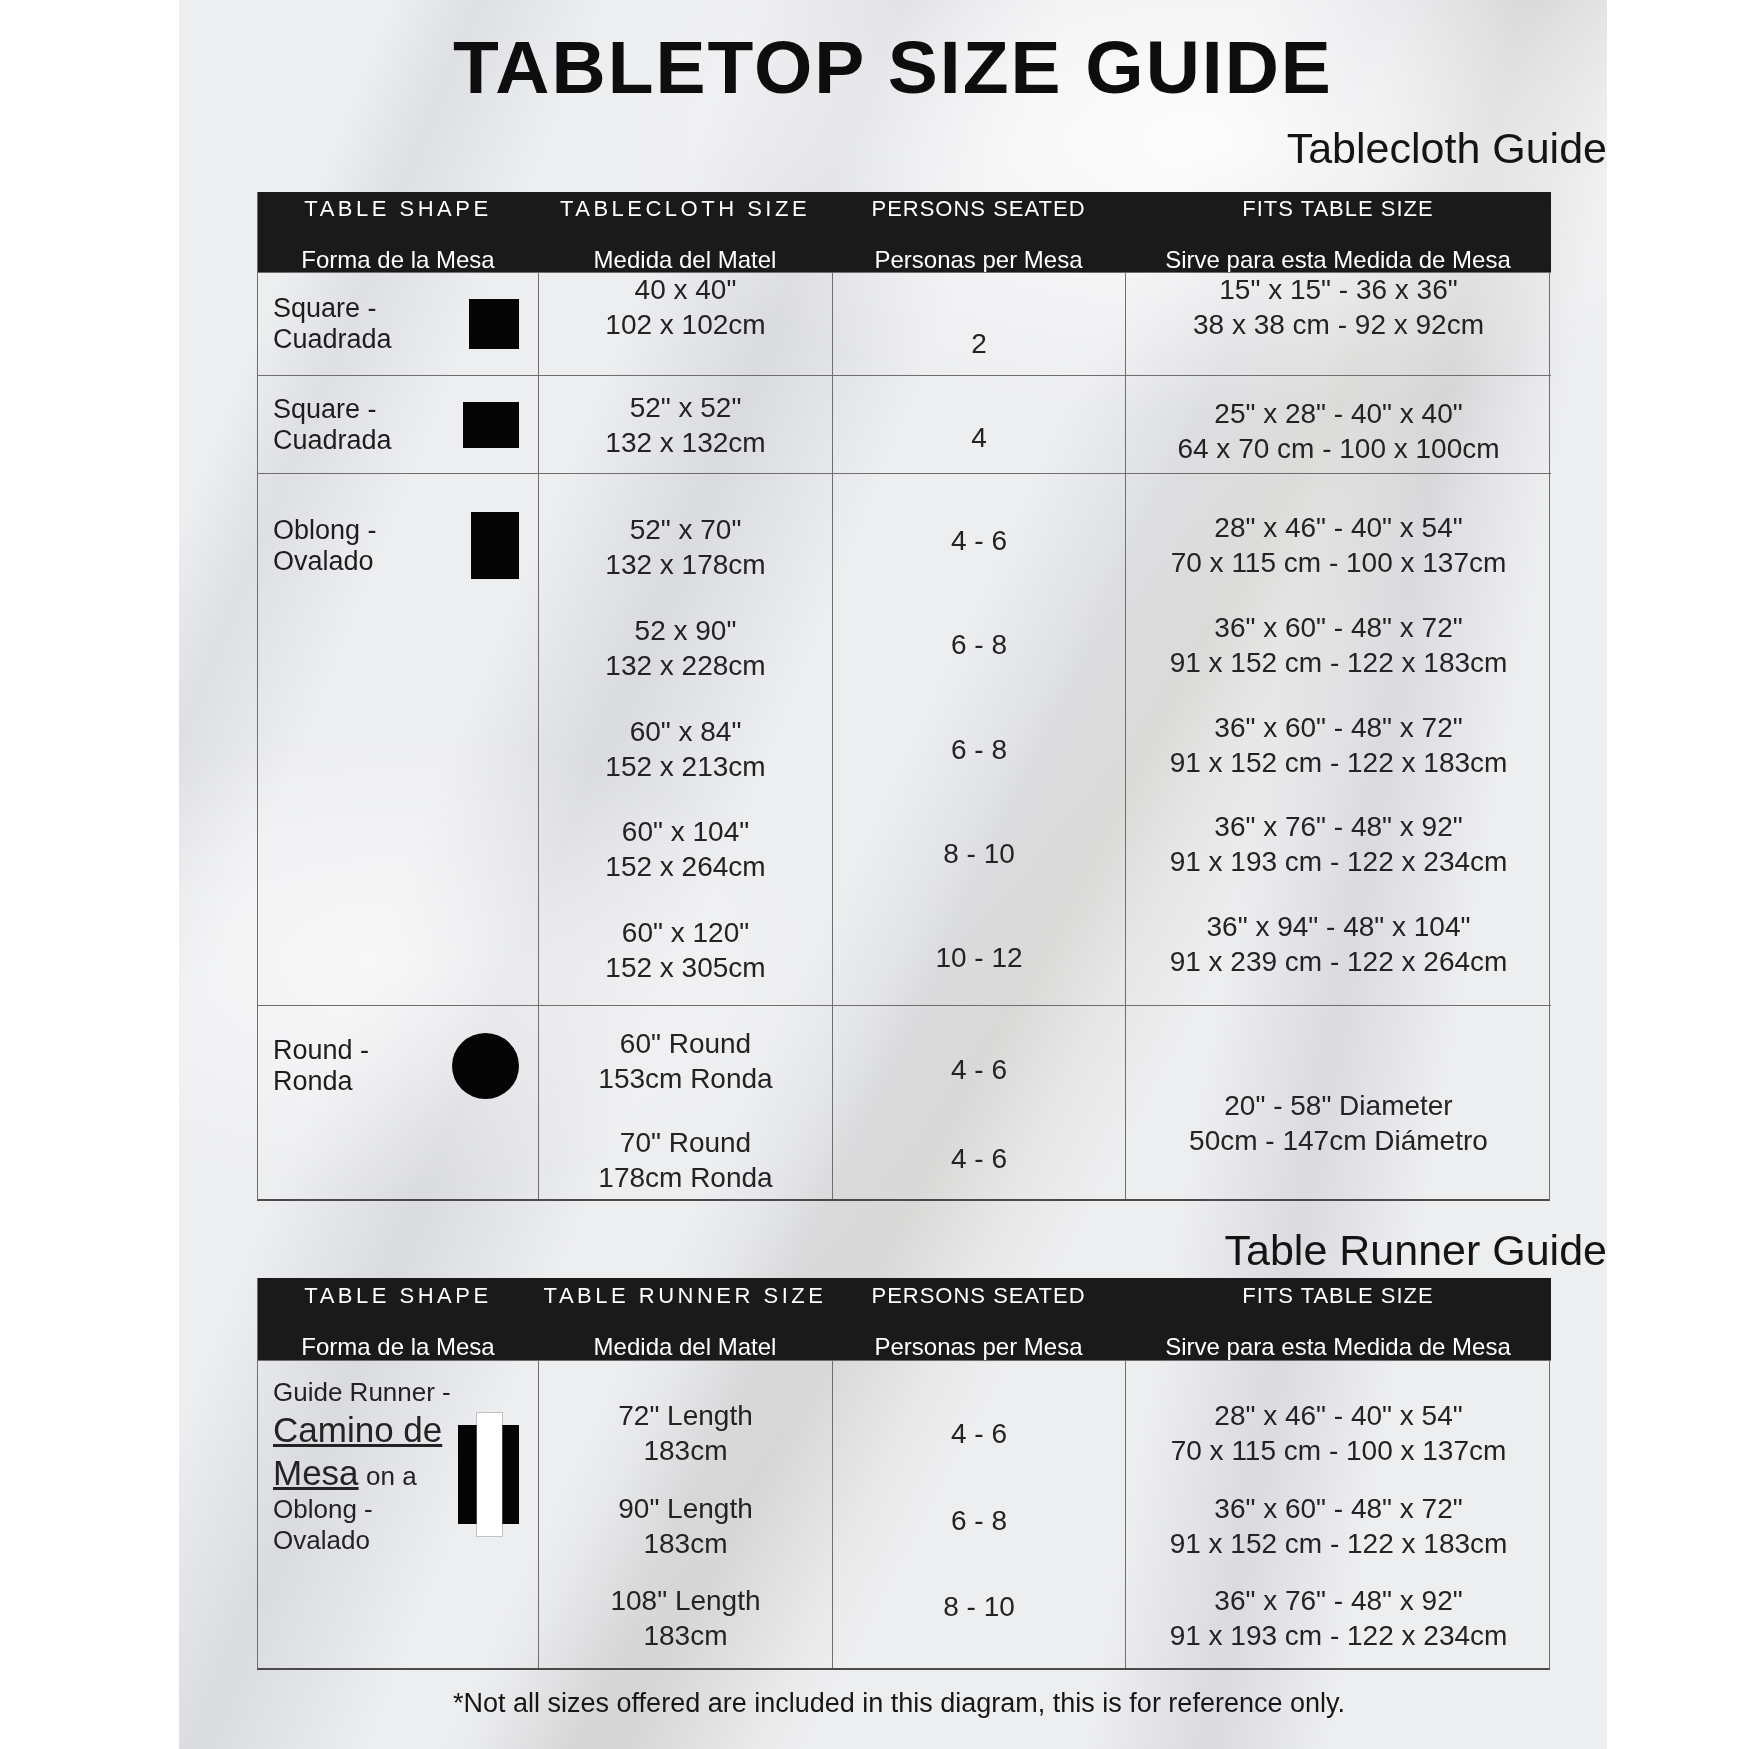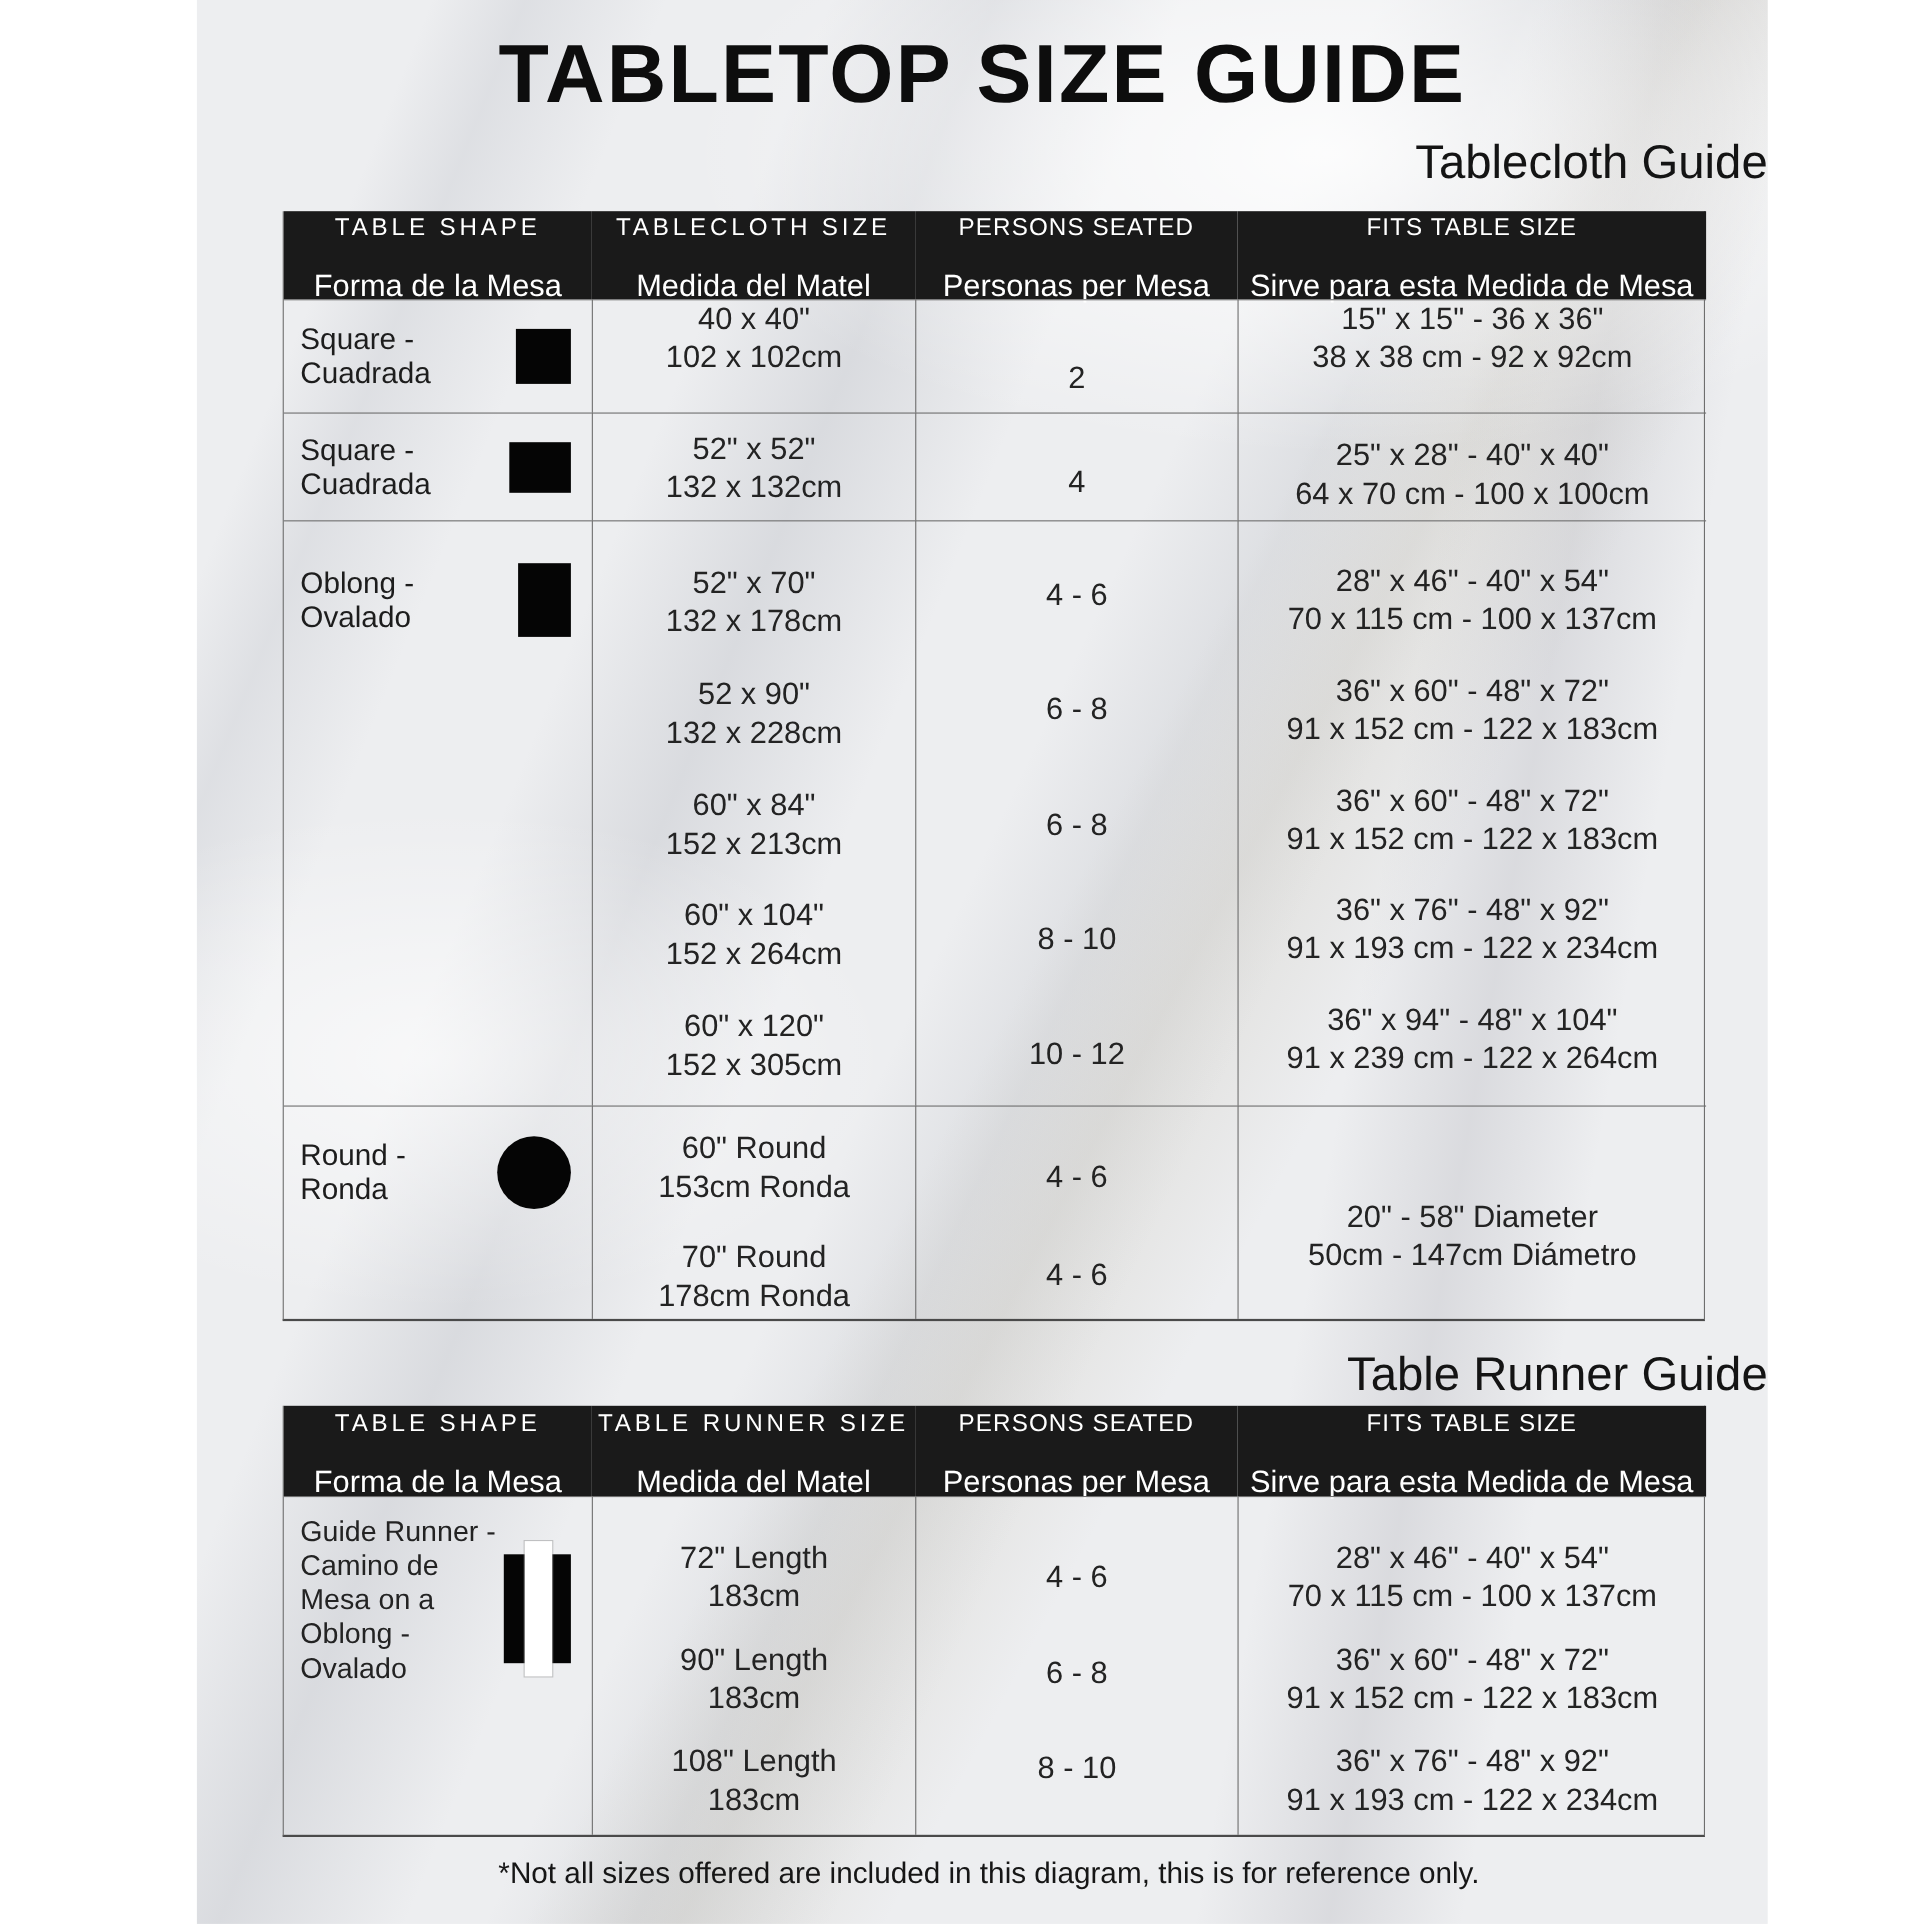--- a/index.html
+++ b/index.html
@@ -48,21 +48,21 @@
   .t2 { top:1278px; grid-template-rows:82px 308px; }
 
   .band-cell {
     background:#1a1a1a; color:#fff; display:flex; flex-direction:column;
     align-items:center; justify-content:center; padding-top:6px; row-gap:6px;
     text-align:center;
     gap:24px;
   }
   .band-en { font-size:22px; letter-spacing:1px; }
   .band-en.sp { letter-spacing:3.5px; }
-  .band-es { font-size:28px; }
+  .band-es { font-size:24px; }
 
   .cell { position:relative; border-top:1px solid #6e6e6e; }
   .cb   { border-left:1px solid #6e6e6e; }
 
   
   .shape-cell { display:flex; align-items:center; padding-left:15px; }
   .shape-cell.top { align-items:flex-start; }
   .shape-inner { display:flex; align-items:center; width:100%; }
   .shape-label { font-size:27px; line-height:31px; color:#1d1d1d; }
   .icon-right { margin-left:auto; margin-right:19px; flex:0 0 auto; }
@@ -277,21 +277,21 @@
     </div>
     <div class="band-cell">
       <div class="band-en">FITS TABLE SIZE</div>
       <div class="band-es">Sirve para esta Medida de Mesa</div>
     </div>
 
     <div class="cell shape-cell top">
       <div class="shape-inner mt24">
         <div class="shape-label upl8">
           <span class="l" style="font-size:26px; line-height:31px;">Guide Runner -</span>
-          <span class="l" style="font-size:26px; line-height:31px;">Camino de Mesa</span>
+          <span class="l" style="font-size:35px; line-height:43px;text-decoration:underline;">Camino de Mesa</span>
           <span class="l" style="font-size:26px; line-height:31px;text-align:center;">on a</span>
           <span class="l" style="font-size:26px; line-height:31px;">Oblong - Ovalado</span>
         </div>
         <span class="icon-right run"></span>
       </div>
     </div>
     <div class="cell cb stack pad-size-run">
       <div class="blk">
         <span class="l">72" Length</span>
         <span class="l">183cm</span>

